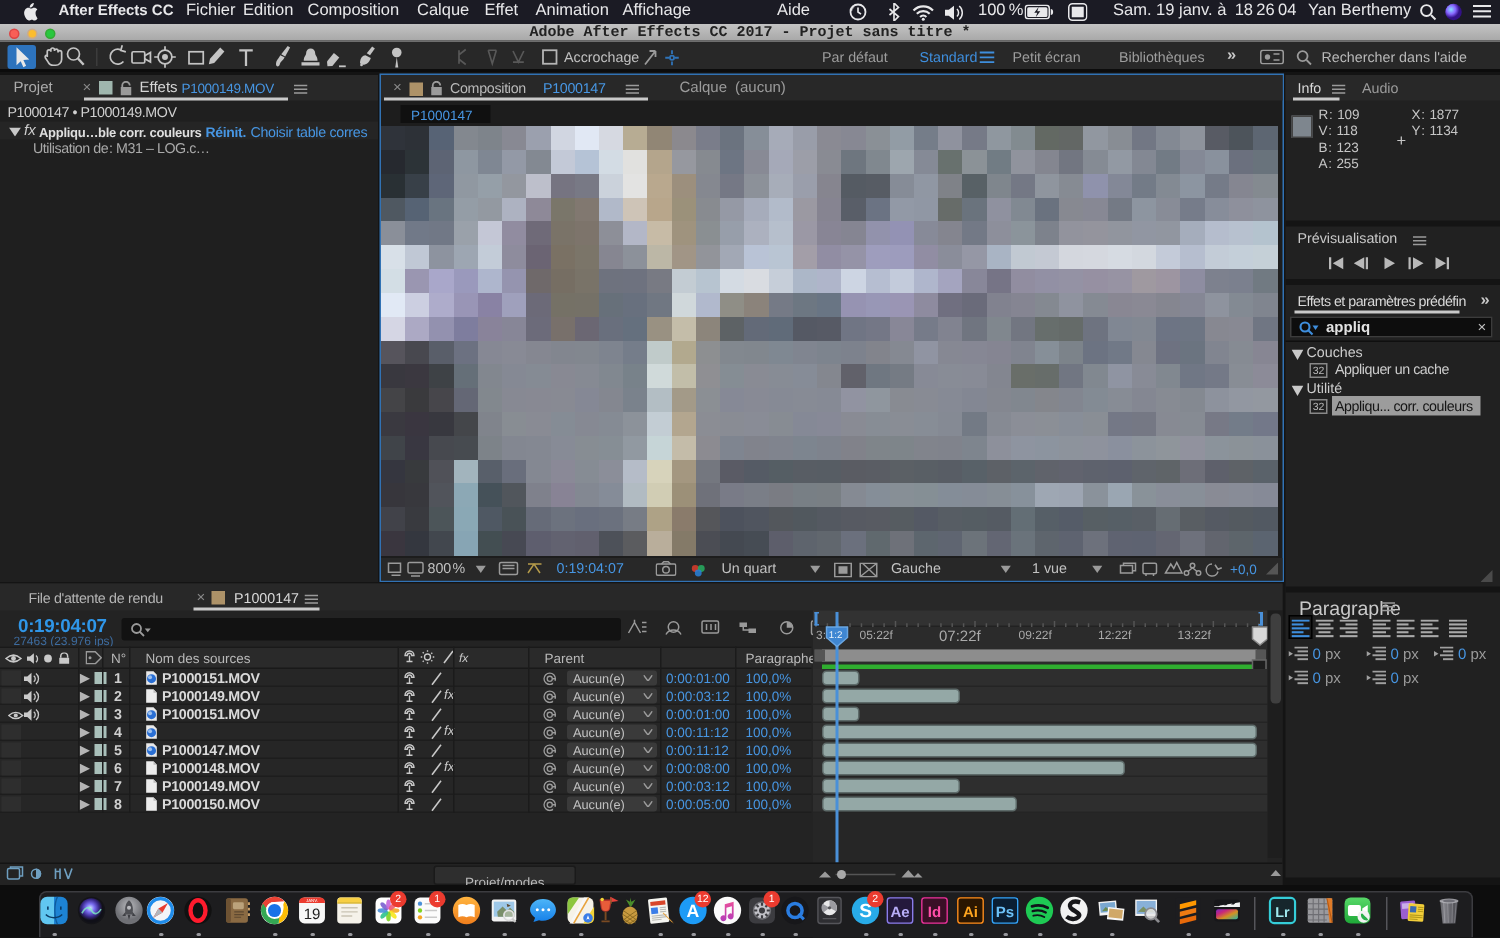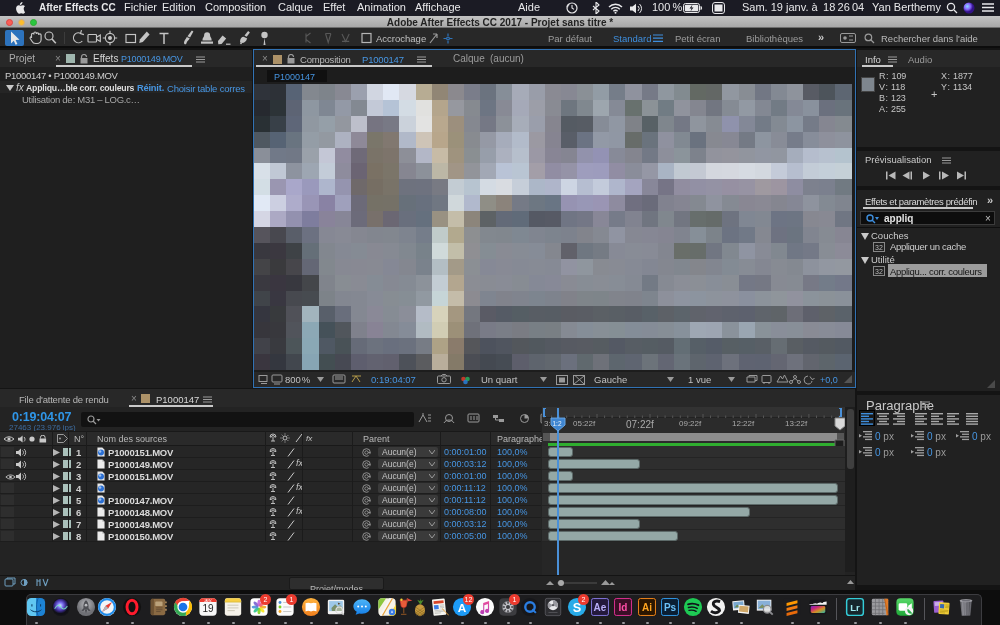--- a/index.html
+++ b/index.html
@@ -64,21 +64,21 @@
             <stop offset="100%" stop-color="#318"></stop>
           </radialGradient>
         </defs>
         <circle cx="6" cy="6" r="5.5" fill="url(#siri)"></circle>
       </svg>
  <svg class="ab" style="left:982px;top:3px" width="12" height="10" viewBox="0 0 12 10">
         <path d="M0 1h12 M0 4.5h12 M0 8h12" stroke="#e8e8ea" stroke-width="1.4"></path>
       </svg>
 </div>
 
-<div class="ab" style="left:0;top:16px;width:1000px;height:12px;background:linear-gradient(#c3c3c3,#a8a8a8);border-bottom:1px solid #6e6e6e;">
+<div class="ab" style="left:0;top:16px;width:1000px;height:12px;background:linear-gradient(#c3c3c3,#a8a8a8);border-bottom:1px solid #6e6e6e;font-family:Liberation Mono, monospace;">
  <div class="ab" style="left:6px;top:3px;width:7px;height:7px;border-radius:50%;background:#f95f57;border:0.5px solid #d44;"></div>
  <div class="ab" style="left:18px;top:3px;width:7px;height:7px;border-radius:50%;background:#fbbd2e;border:0.5px solid #ca8;"></div>
  <div class="ab" style="left:30px;top:3px;width:7px;height:7px;border-radius:50%;background:#29c73f;border:0.5px solid #3a3;"></div>
  <div class="ab tx" style="left:0;top:1px;width:1000px;text-align:center;font-size:10px;color:#222;font-weight:bold;">Adobe After Effects CC 2017 - Projet sans titre *</div>
 </div>
 
 <div class="ab" style="left:0;top:28px;width:1000px;height:20px;background:#282828;border-bottom:2px solid #0c0c0c;">
  <div class="ab" style="left:5px;top:2px;width:19px;height:16px;background:#2d73bd;border-radius:2px;"></div>
  <svg class="ab" style="left:0;top:0" width="460" height="20" viewBox="0 0 460 20">
   <path d="M11 3.5 L11 15.5 L13.8 12.8 L15.6 16.8 L17.4 15.9 L15.6 12 L19.5 11.7 Z" fill="#e8e8e8"></path>

